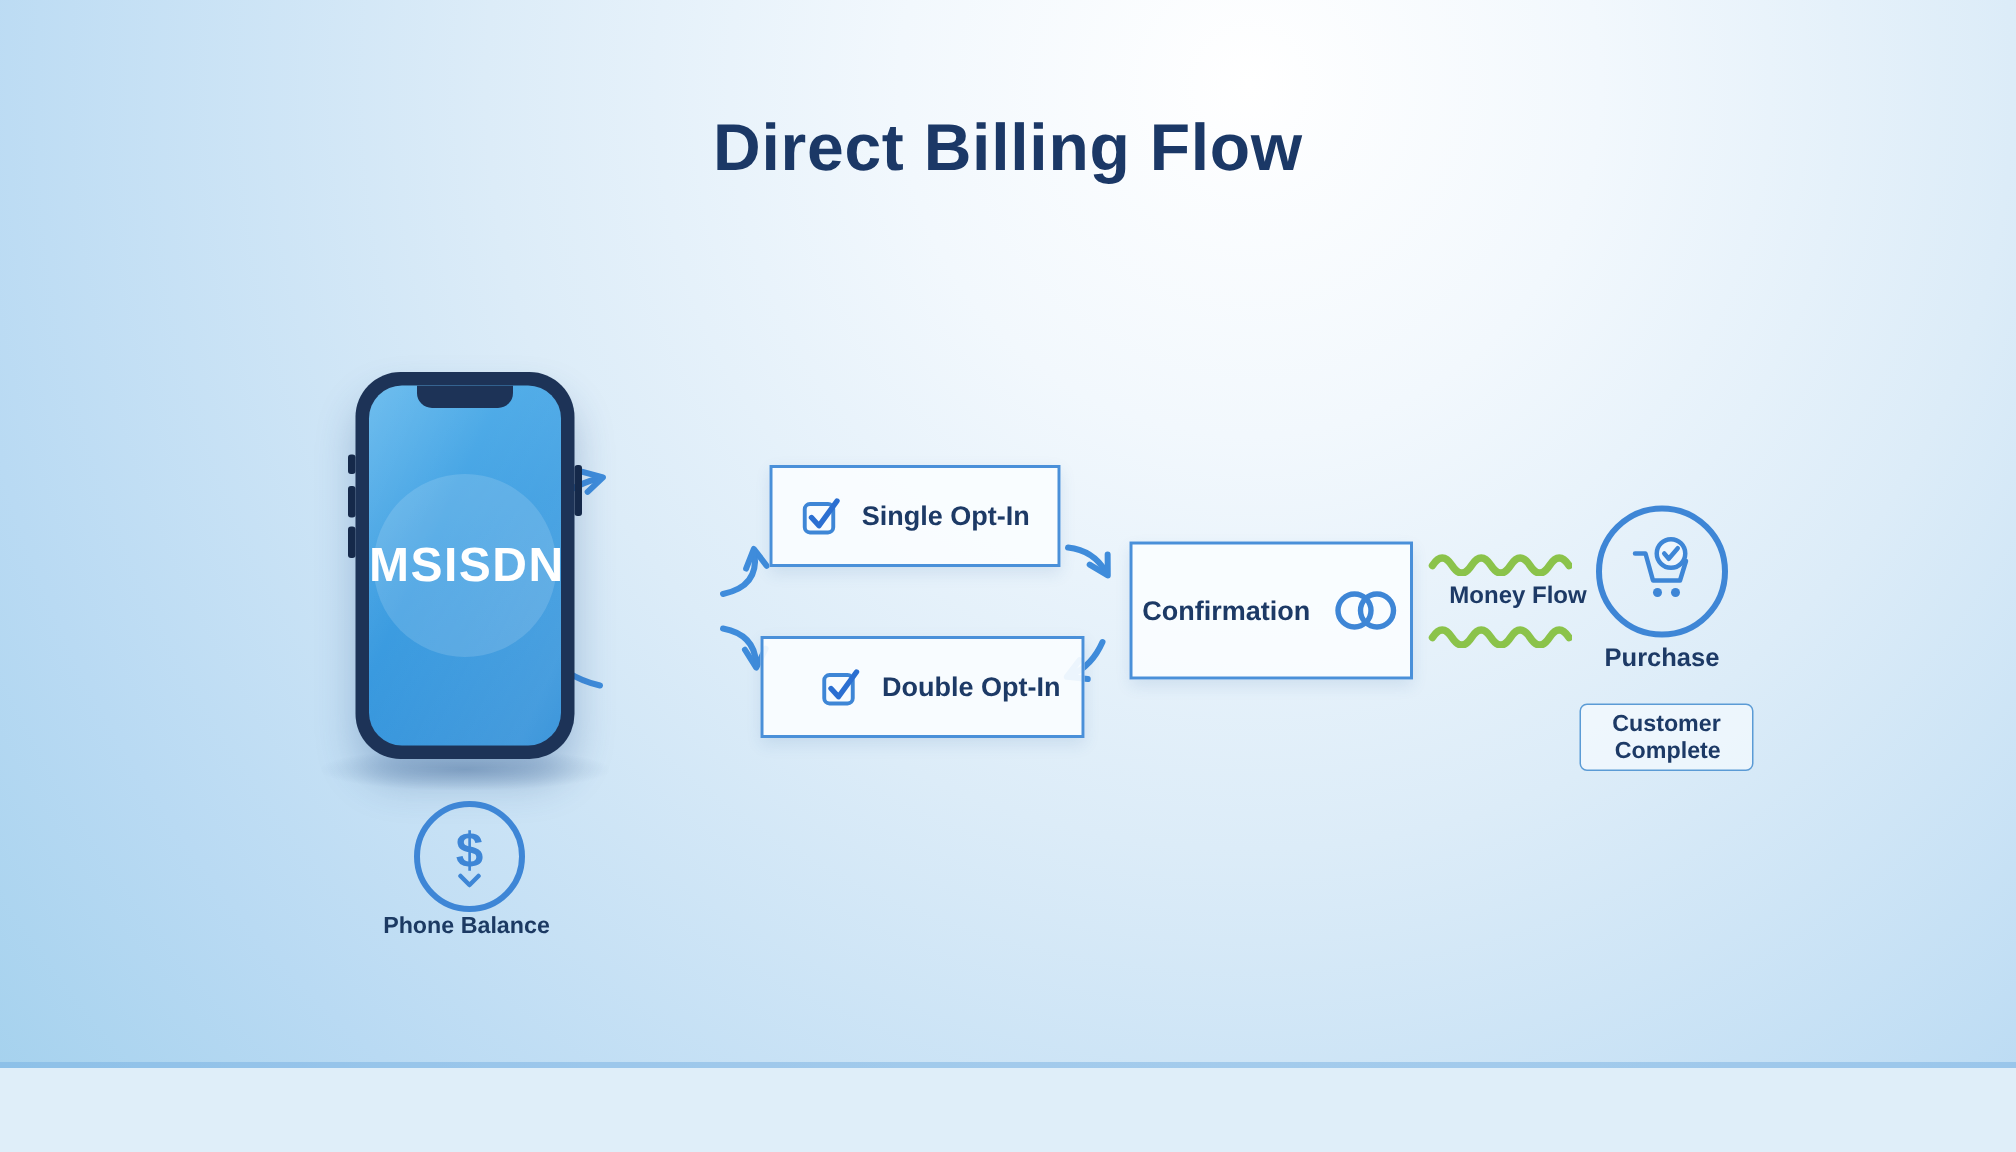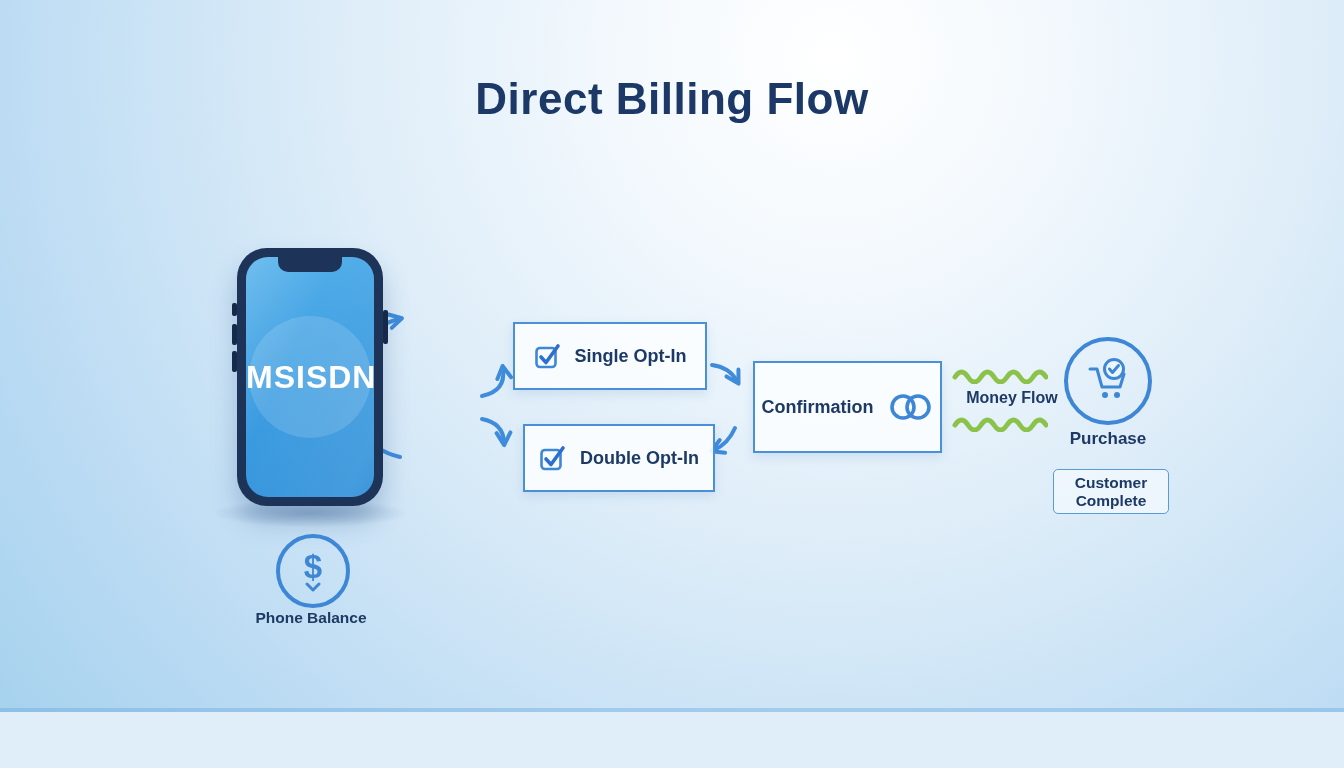--- a/index.html
+++ b/index.html
@@ -35,39 +35,39 @@
     background:radial-gradient(ellipse at center,rgba(30,70,120,0.30) 0%,rgba(30,70,120,0.12) 45%,rgba(30,70,120,0) 72%);}
   
   .balance-circle{position:absolute;left:276px;top:534px;width:66px;height:66px;border-radius:50%;
     border:4px solid #3e86d6;display:flex;flex-direction:column;align-items:center;justify-content:center;}
   .balance-circle .dollar{font-size:33px;font-weight:bold;color:#3e86d6;line-height:0.85;margin-top:3px;}
   .balance-label{position:absolute;left:230px;top:609px;width:162px;text-align:center;
     font-size:15.5px;font-weight:bold;color:#1c3a63;}
   
   .flow-box{position:absolute;background:rgba(250,253,255,0.93);border:2px solid #4a90d9;
     box-shadow:0 4px 10px rgba(50,100,160,0.13);display:flex;align-items:center;justify-content:center;gap:13px;}
-  .box-single{left:513px;top:322px;width:190px;height:64px;}
-  .box-double{left:523px;top:424px;width:188px;height:64px;}
+  .box-single{left:513px;top:310px;width:190px;height:64px;}
+  .box-double{left:507px;top:424px;width:188px;height:64px;padding-left:24px;}
   .box-confirm{left:753px;top:361px;width:185px;height:88px;}
   .flow-box .lbl{font-size:18px;font-weight:bold;color:#1d3a66;white-space:nowrap;}
   
   .money{position:absolute;left:948px;top:364px;width:104px;display:flex;flex-direction:column;
     align-items:center;gap:5px;}
   .money .lbl{font-size:16px;font-weight:bold;color:#1d3a66;white-space:nowrap;margin-left:24px;}
   
   .purchase-circle{position:absolute;left:1064px;top:337px;width:80px;height:80px;border-radius:50%;
     border:4px solid #3e86d6;display:flex;align-items:center;justify-content:center;}
   .purchase-label{position:absolute;left:1058px;top:429px;width:100px;text-align:center;
     font-size:17px;font-weight:bold;color:#1d3a66;}
   
   .customer-box{position:absolute;left:1053px;top:469px;width:114px;height:43px;
     border:1.5px solid #5b9bd5;border-radius:5px;background:rgba(248,252,255,0.65);
     display:flex;align-items:center;justify-content:center;}
   .customer-box .lbl{font-size:15.5px;font-weight:bold;color:#1d3a66;line-height:1.12;
-    text-align:center;white-space:pre-line;}
+    text-align:right;white-space:pre-line;}
   .arrows{position:absolute;left:0;top:0;pointer-events:none;}
 </style>
 </head>
 <body>
 
 <div class="canvas">
 
   <div class="title">Direct Billing Flow</div>
 
   <svg class="arrows" width="1344" height="768" viewBox="0 0 1344 768">

